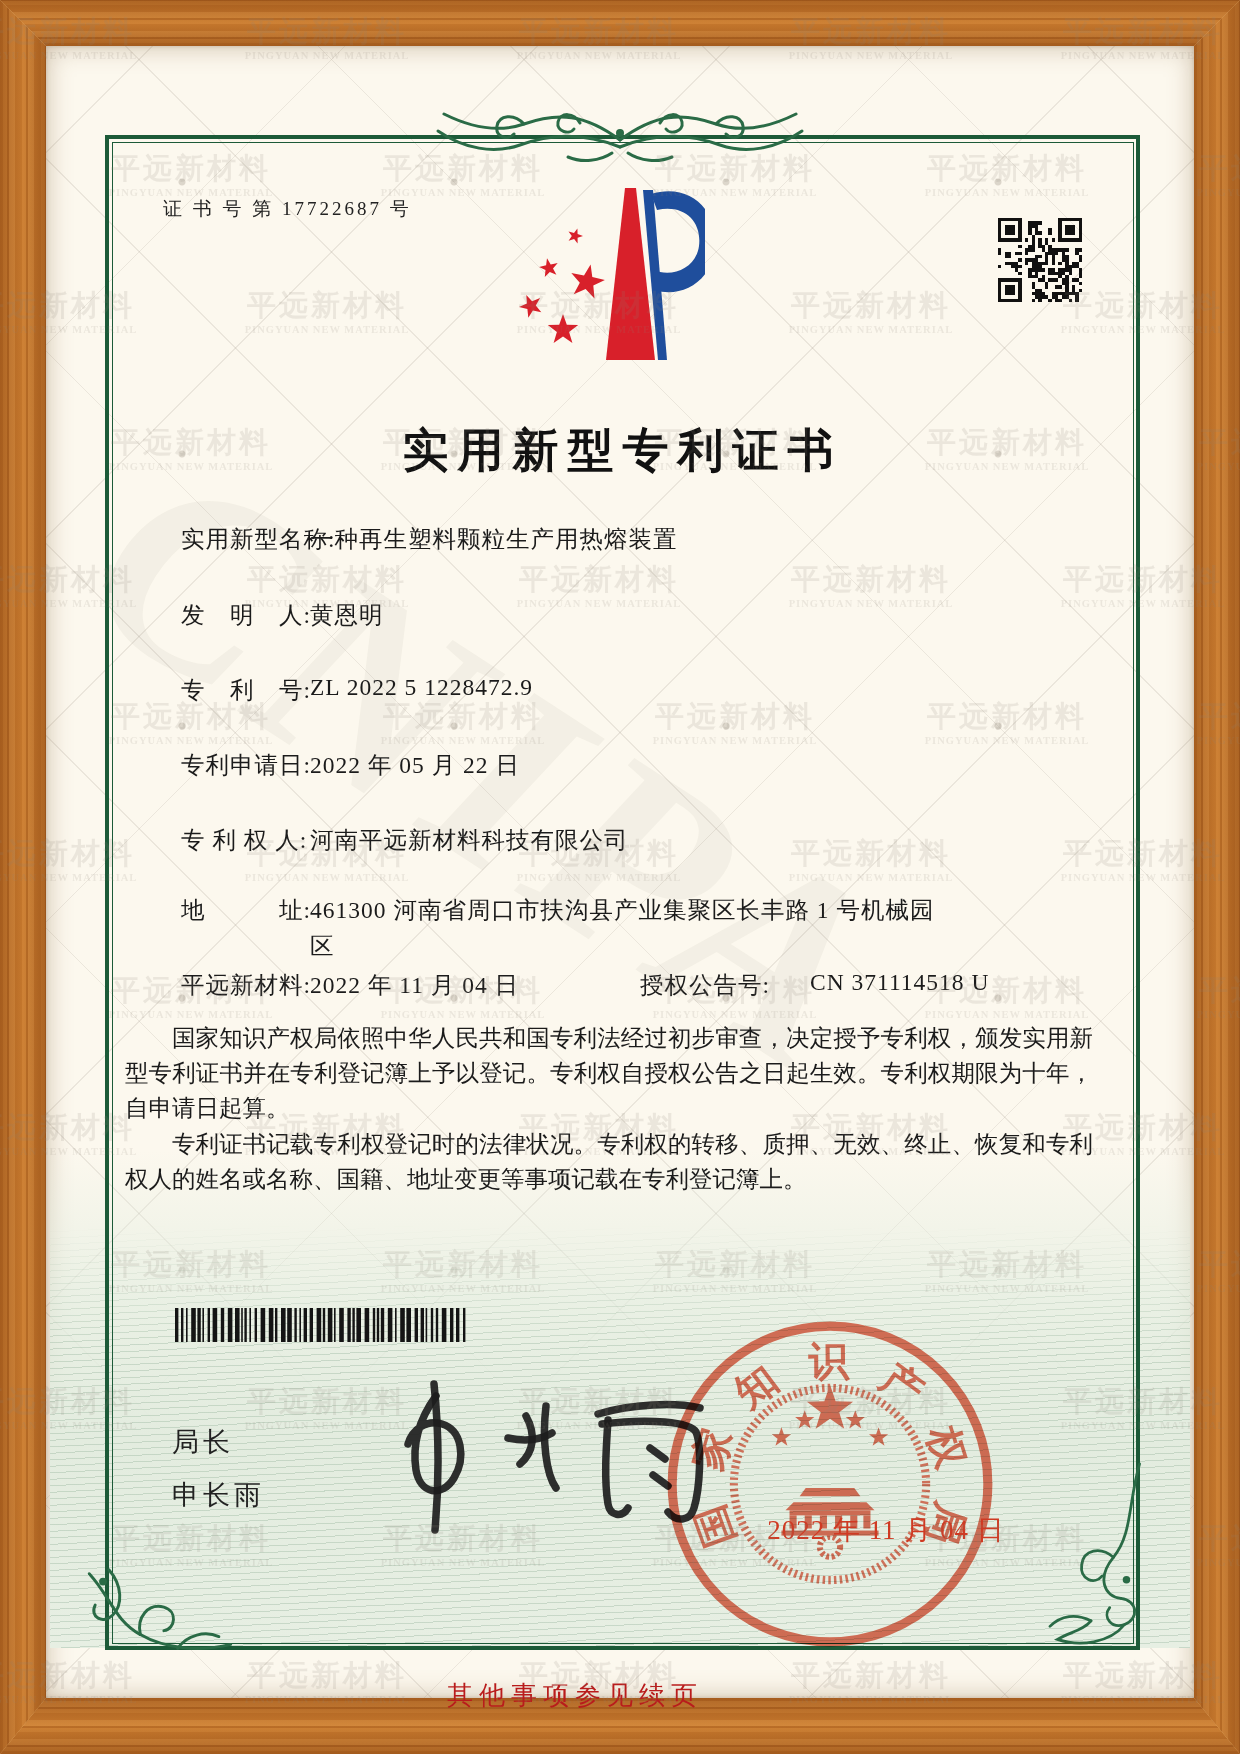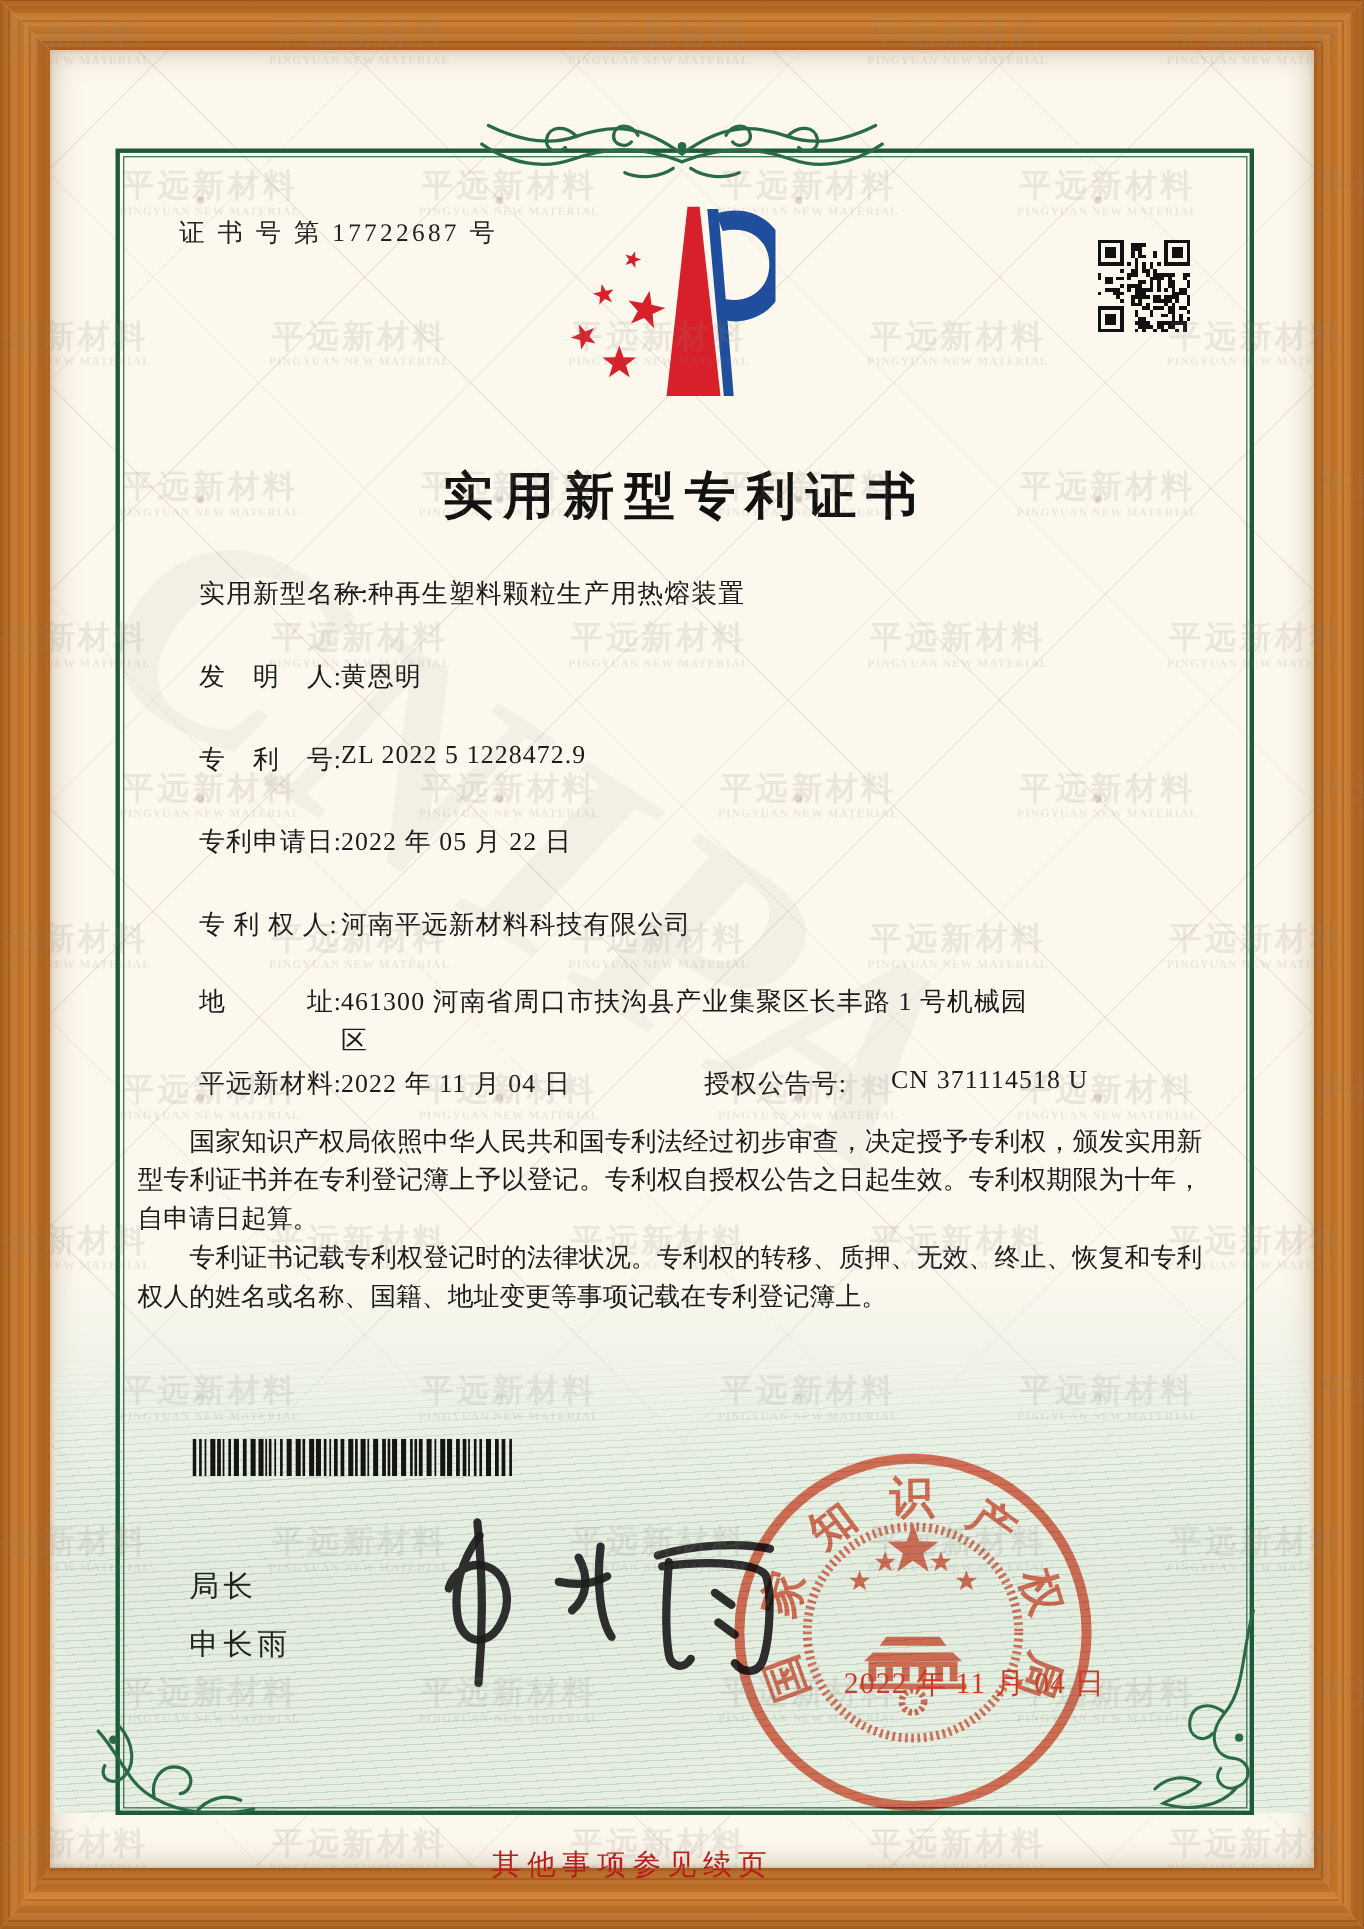--- a/index.html
+++ b/index.html
@@ -39,21 +39,21 @@
       background:repeating-linear-gradient(177deg,rgba(120,158,130,.28) 0 1px,rgba(0,0,0,0) 1px 6.5px);
       -webkit-mask-image:linear-gradient(180deg,transparent,#000 28%);mask-image:linear-gradient(180deg,transparent,#000 28%);}
   
   .gborder{position:absolute;z-index:5;left:105px;top:135px;width:1035px;height:1515px;
       border:4.5px solid #1c5a38;pointer-events:none;box-sizing:border-box;}
   .gborder:after{content:"";position:absolute;left:2.5px;top:2.5px;right:2.5px;bottom:2.5px;border:1.8px solid #1c5a38;}
   .orn{position:absolute;z-index:6;pointer-events:none;}
   .orn path{stroke:#2a6b46;fill:none;stroke-width:3;stroke-linecap:round;}
   .orn .fl{fill:#2a6b46;stroke:none;}
   
-  .certno{position:absolute;z-index:7;left:163px;top:196px;font-size:23px;letter-spacing:3px;color:#222;}
+  .certno{position:absolute;z-index:7;left:163px;top:196px;font-size:19px;letter-spacing:3px;color:#222;}
   .title{position:absolute;z-index:7;left:105px;top:390px;width:1035px;text-align:center;
       font-size:46px;font-weight:700;letter-spacing:9px;color:#111;margin-top:30px;}
   .row{position:absolute;z-index:7;left:165px;height:36px;white-space:nowrap;font-size:23.5px;color:#1b1b1b;}
   .row .lbl{position:absolute;left:16px;letter-spacing:1px;}
   .row .val{position:absolute;left:145px;letter-spacing:1px;}
   .row .lbl2{position:absolute;left:475px;letter-spacing:1px;}
   .row .val2{position:absolute;left:645px;letter-spacing:1px;}
   .row .val-l2{position:absolute;left:145px;top:36px;letter-spacing:1px;}
   .paras{position:absolute;z-index:7;left:125px;top:1022px;width:968px;font-size:23.5px;
       line-height:35.2px;color:#1b1b1b;text-align:justify;}

